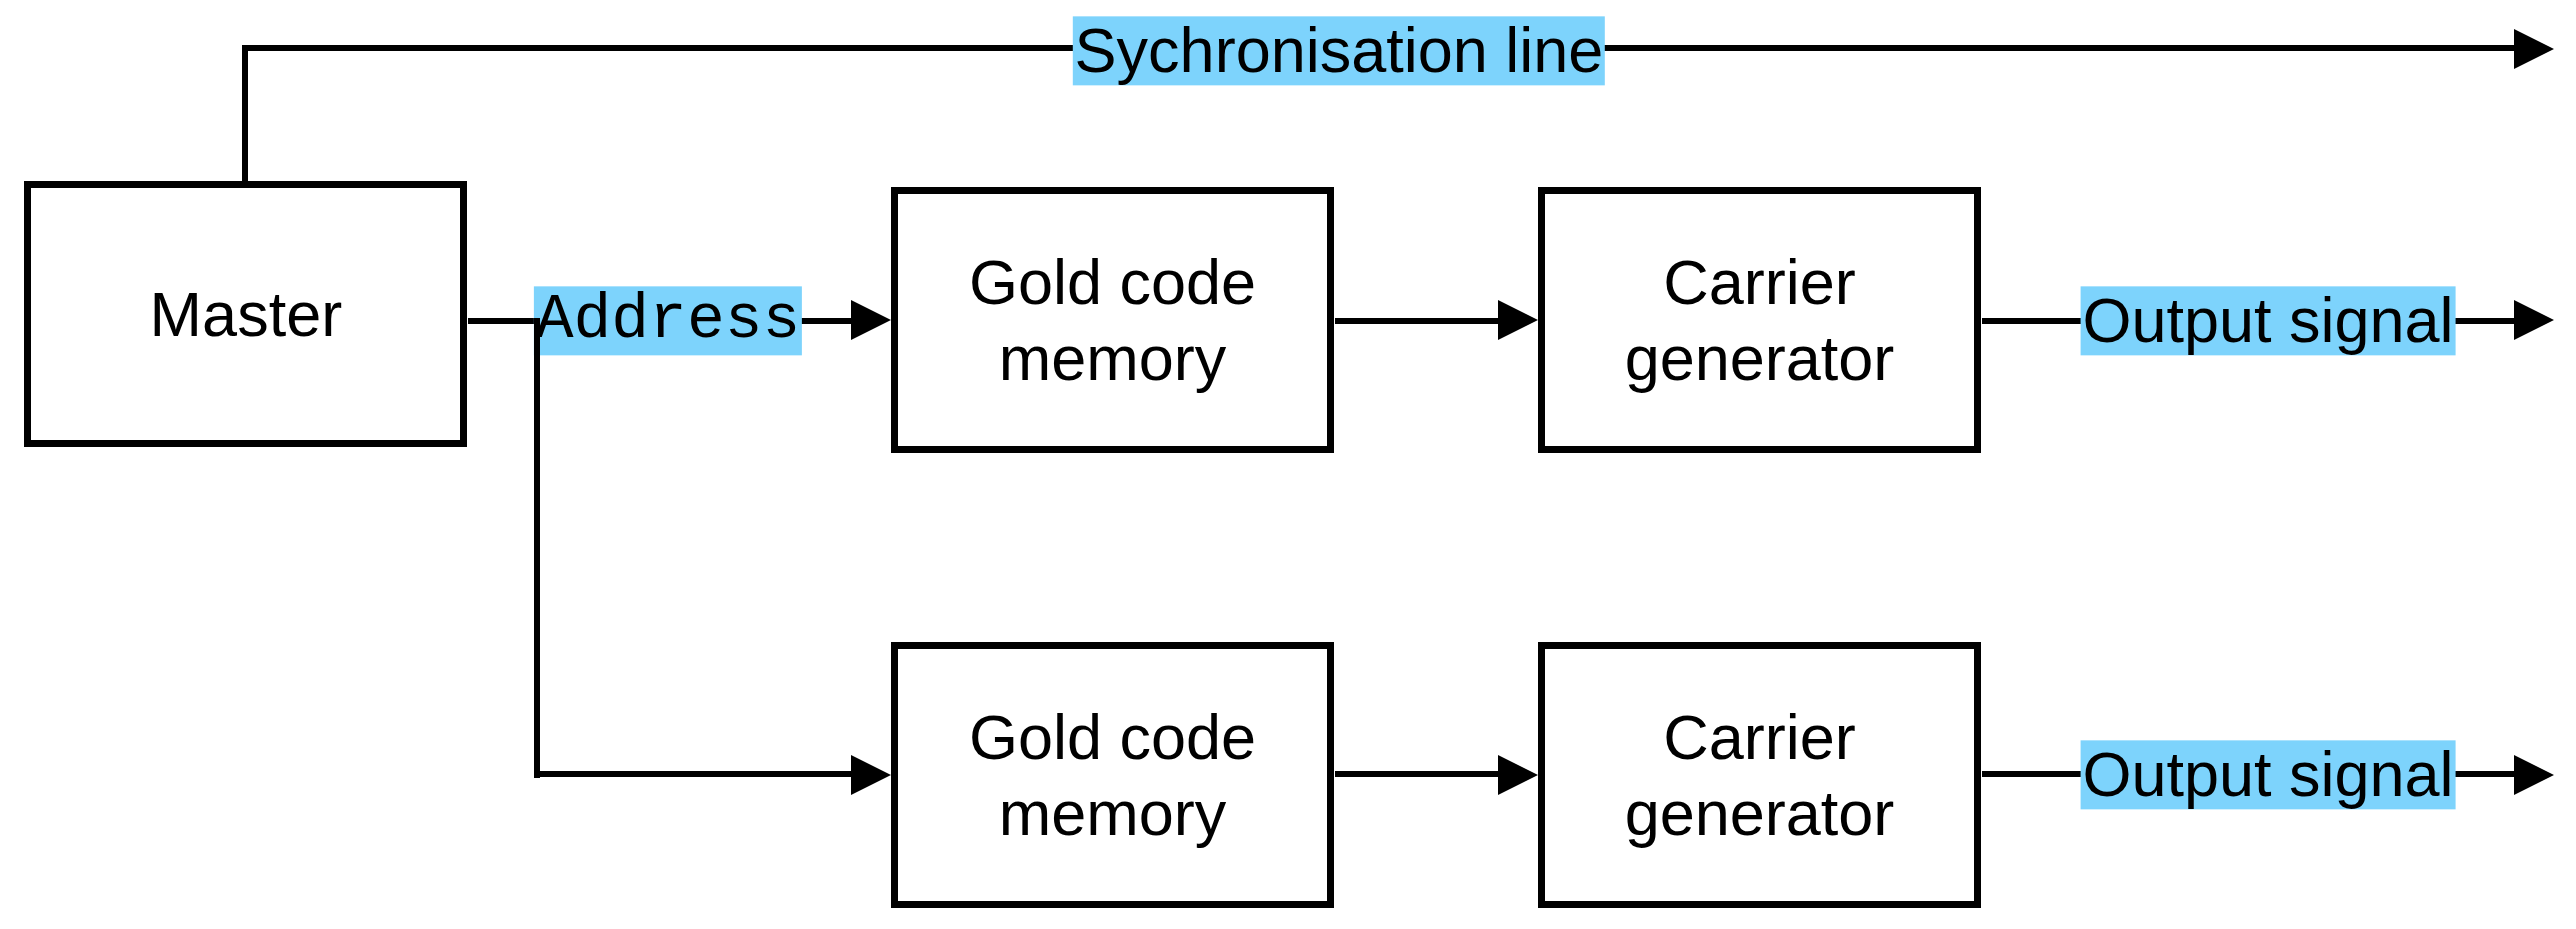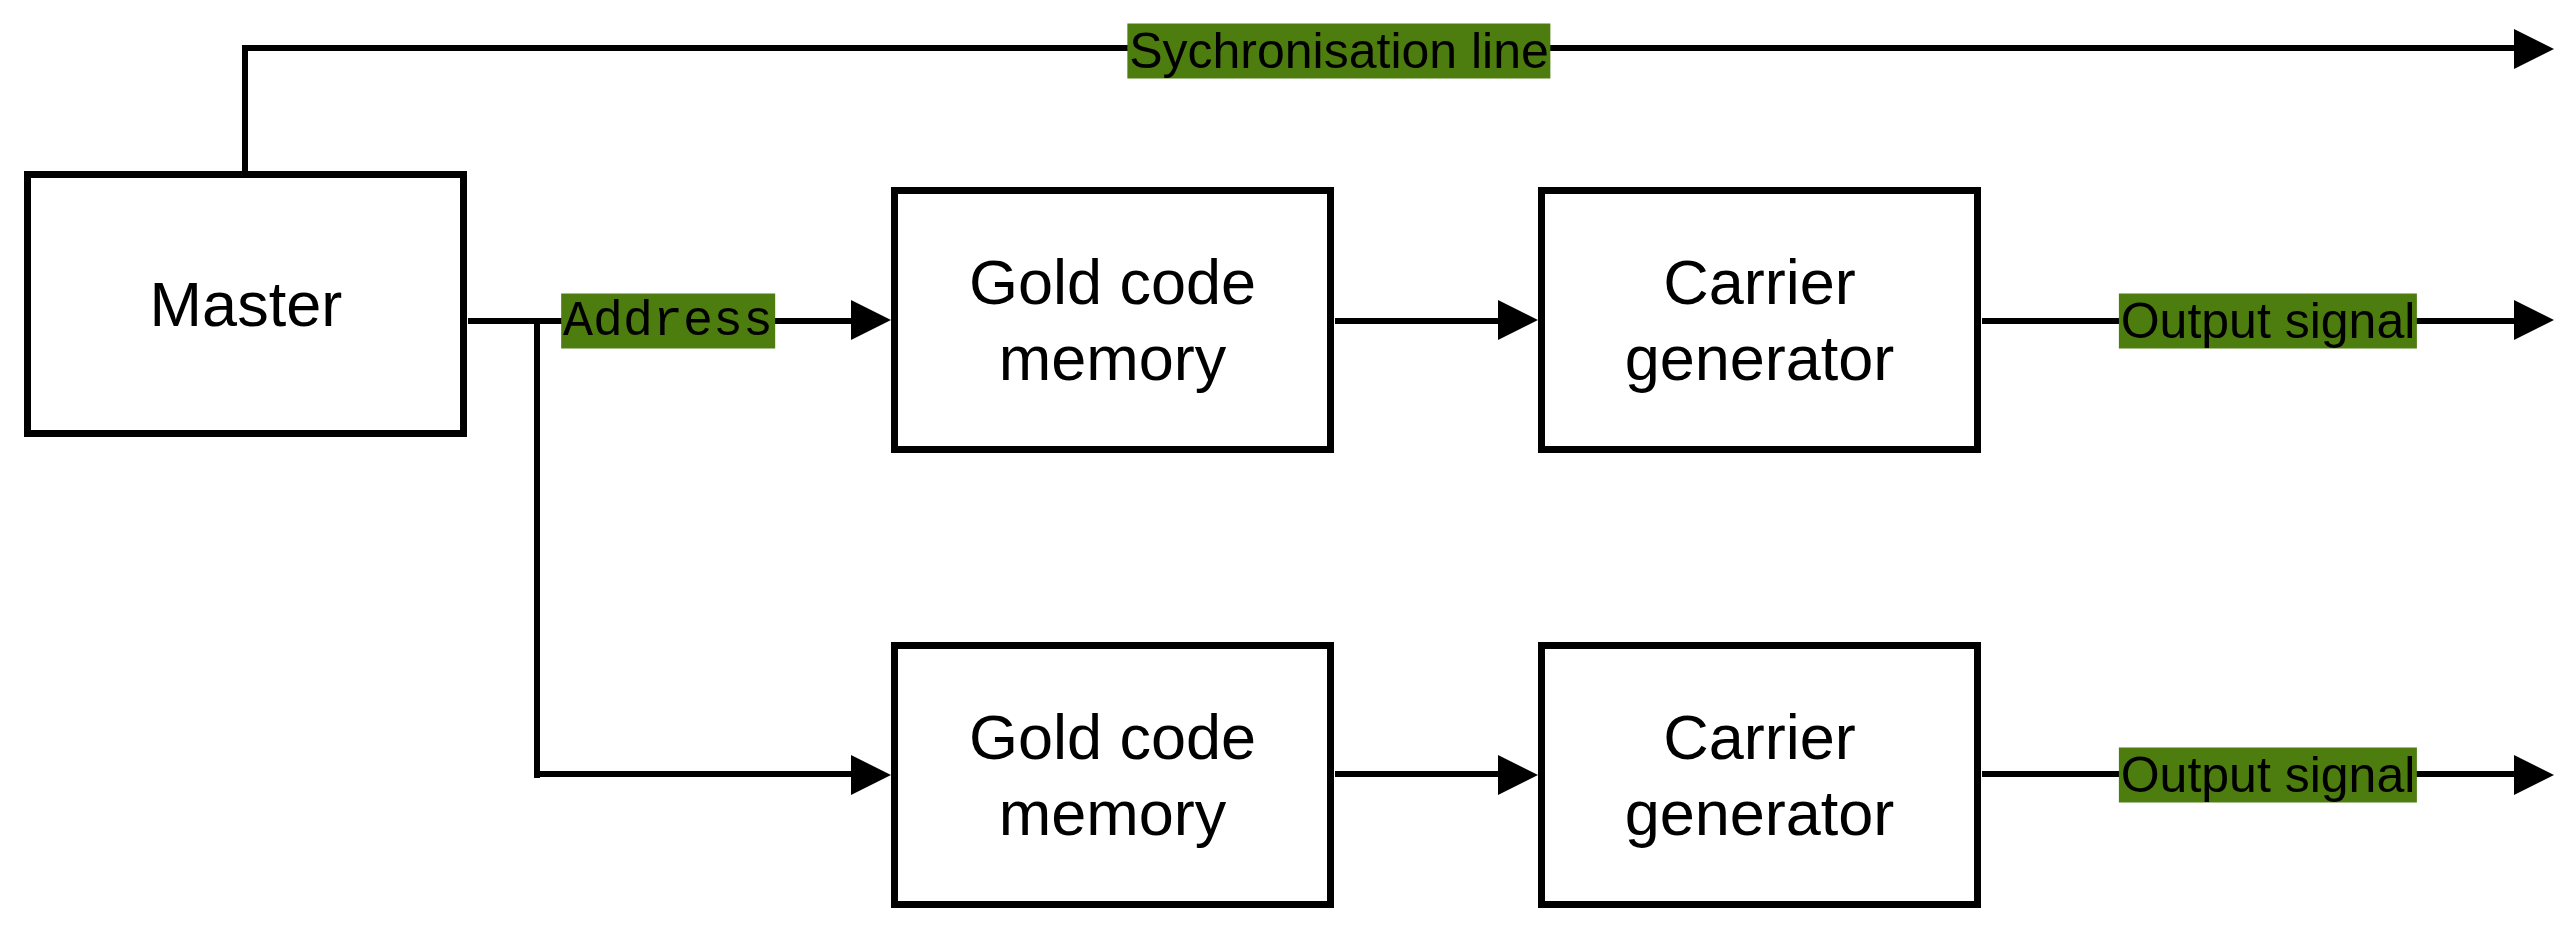--- a/index.html
+++ b/index.html
@@ -48,38 +48,38 @@
     width: 0;
     height: 0;
     border-top: 20px solid transparent;
     border-bottom: 20px solid transparent;
     border-left: 40px solid #000000;
   }
   
   .line-label {
     position: absolute;
     transform: translate(-50%, -50%);
-    font-size: 50px;
+    font-size: 63px;
     line-height: 1.1;
     white-space: nowrap;
-    background: #4d7c0f;
+    background: #7dd3fc;
     padding: 0 1.8px;
   }
 </style>
 </head>
 <body>
 
 <div class="canvas">
 
   <div class="v-line" style="left:242px; top:45px; height:146px;"></div>
   <div class="h-line" style="left:242px; top:45px; width:2277px;"></div>
   <div class="arrowhead" style="left:2514px; top:29px;"></div>
   <span class="line-label" style="left:1339px; top:51px;">Sychronisation line</span>
 
-  <div class="node-box" style="left:24.4px; top:171px;text-align:center;">
+  <div class="node-box" style="left:24.4px; top:181px;text-align:center;">
     <div class="node-line">Master</div>
     <div class="node-line"></div>
   </div>
 
   <div class="h-line" style="left:468px; top:318px; width:391px;"></div>
   <div class="arrowhead" style="left:851px; top:300px;"></div>
   <span class="line-label" style="left:668px; top:321px;font-family:Liberation Mono, monospace;">Address</span>
 
   <div class="v-line" style="left:534px; top:318px; height:460px;"></div>
   <div class="h-line" style="left:534px; top:771px; width:325px;"></div>

